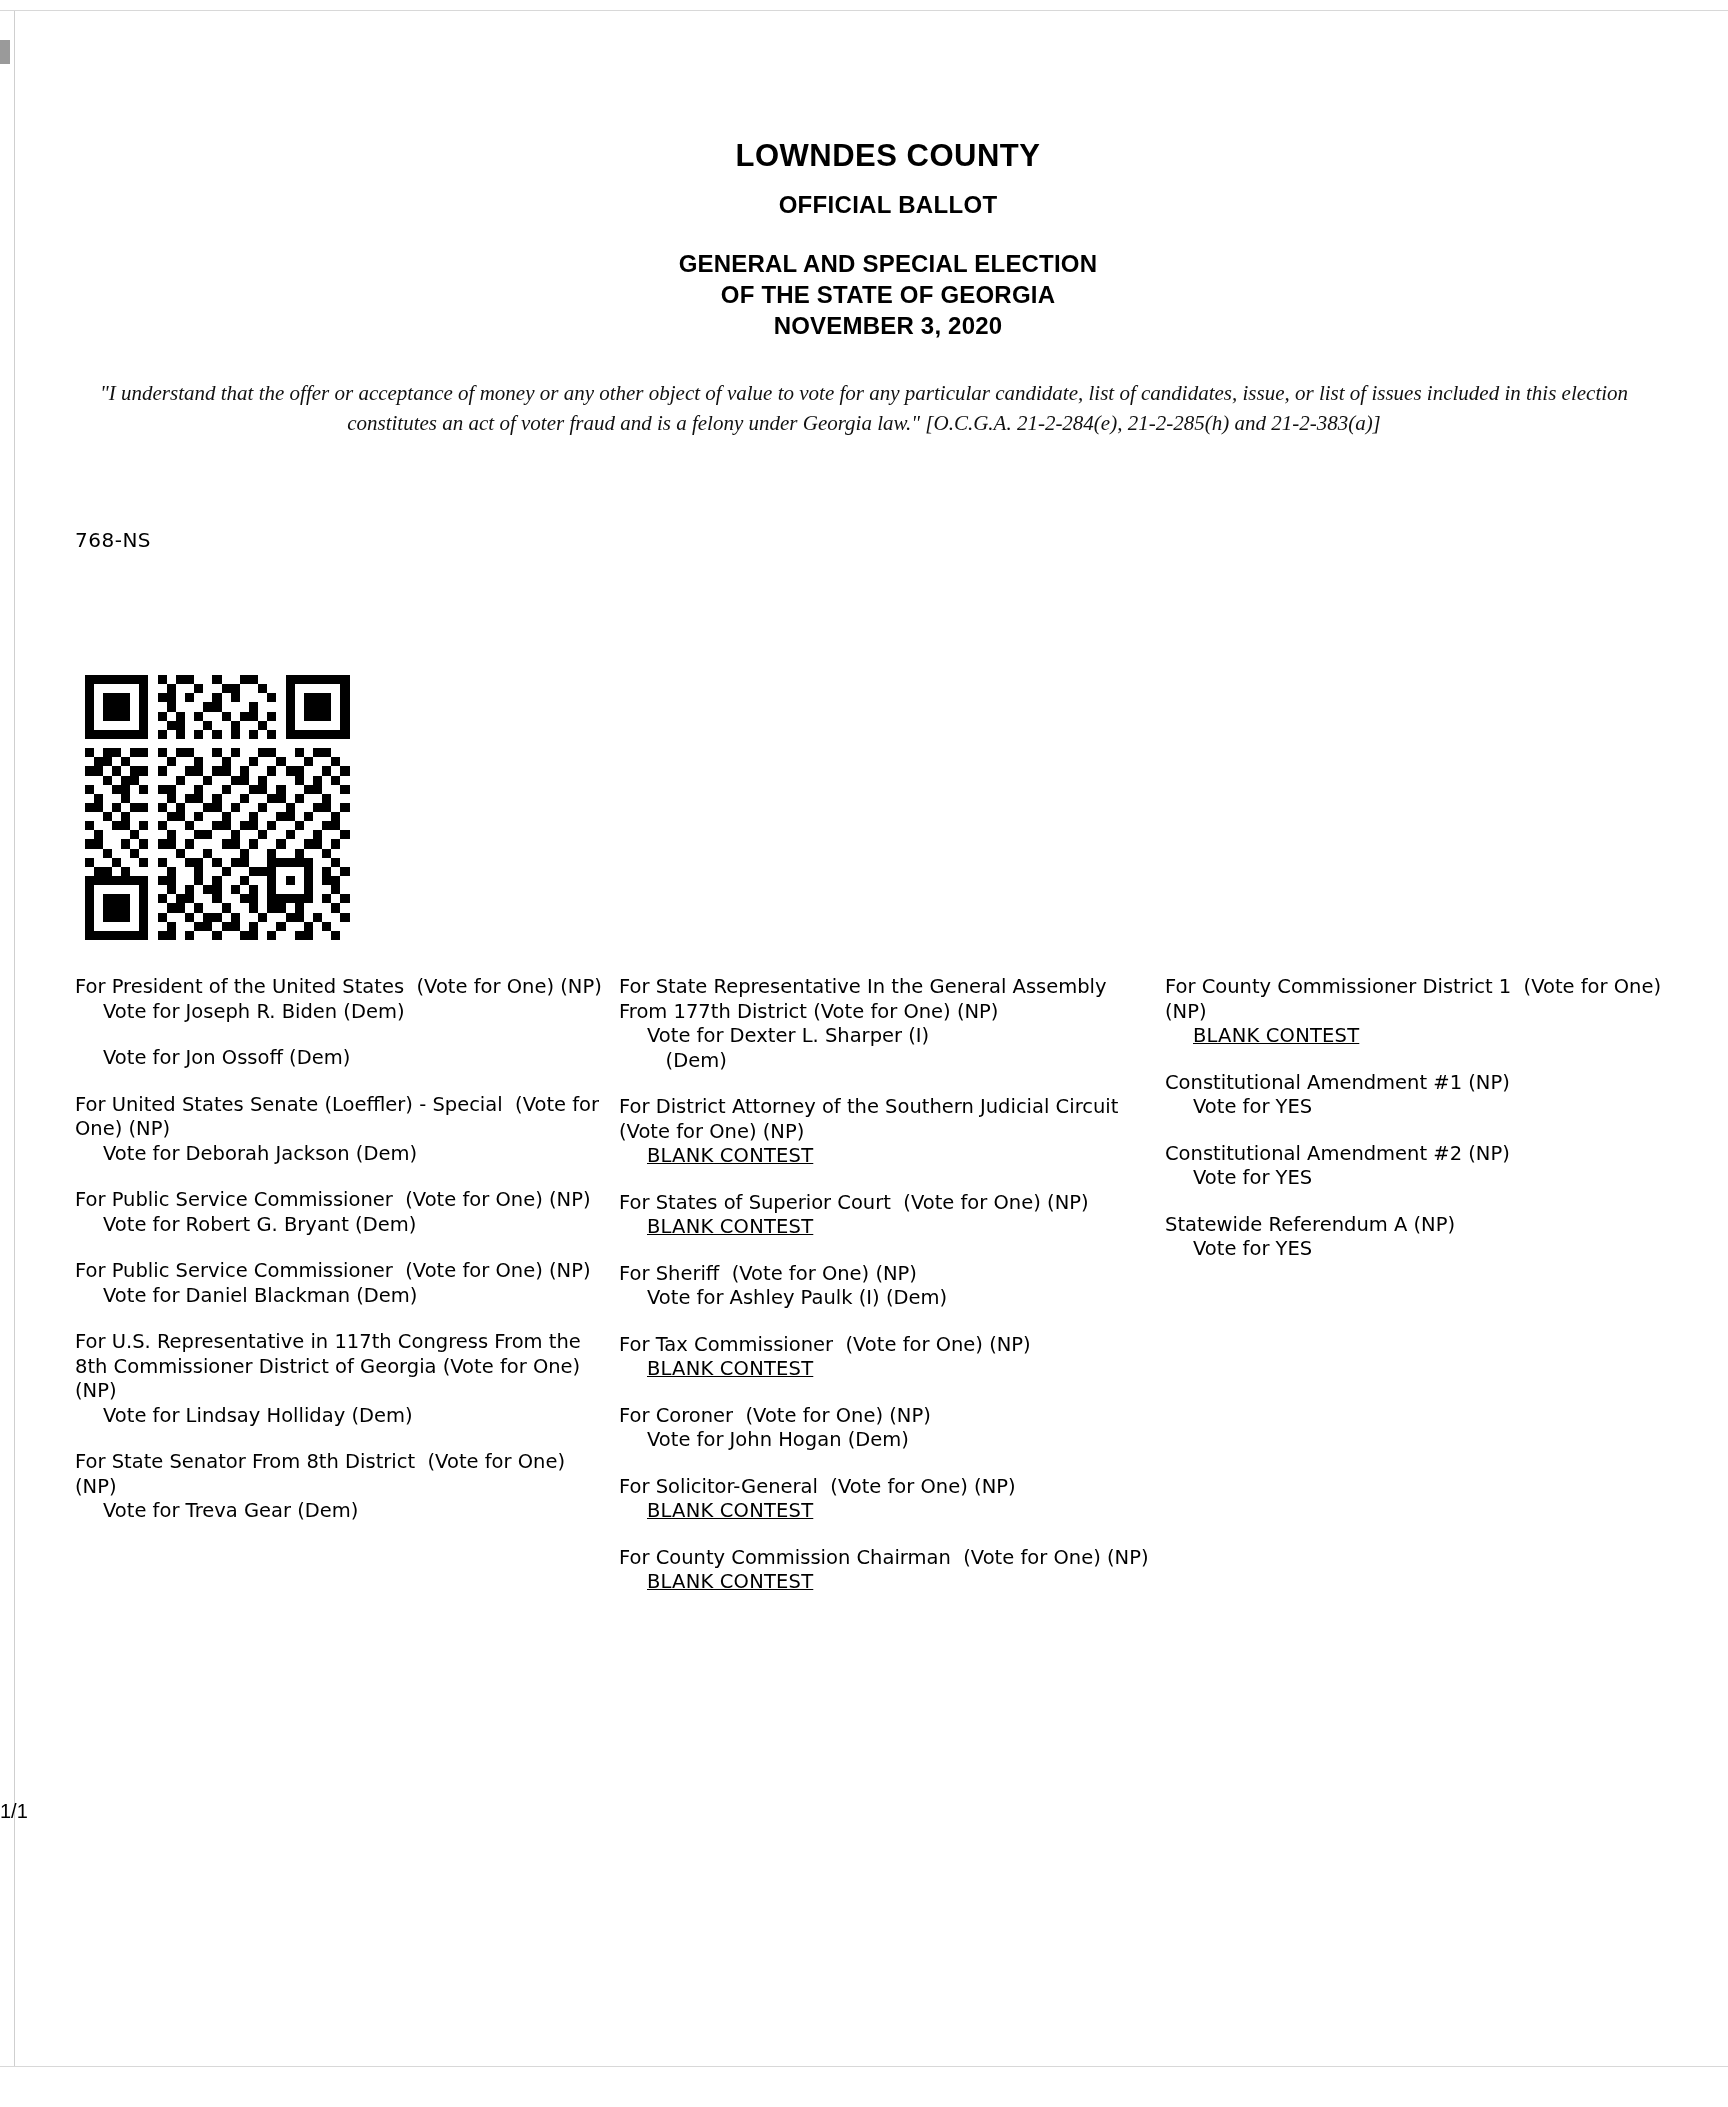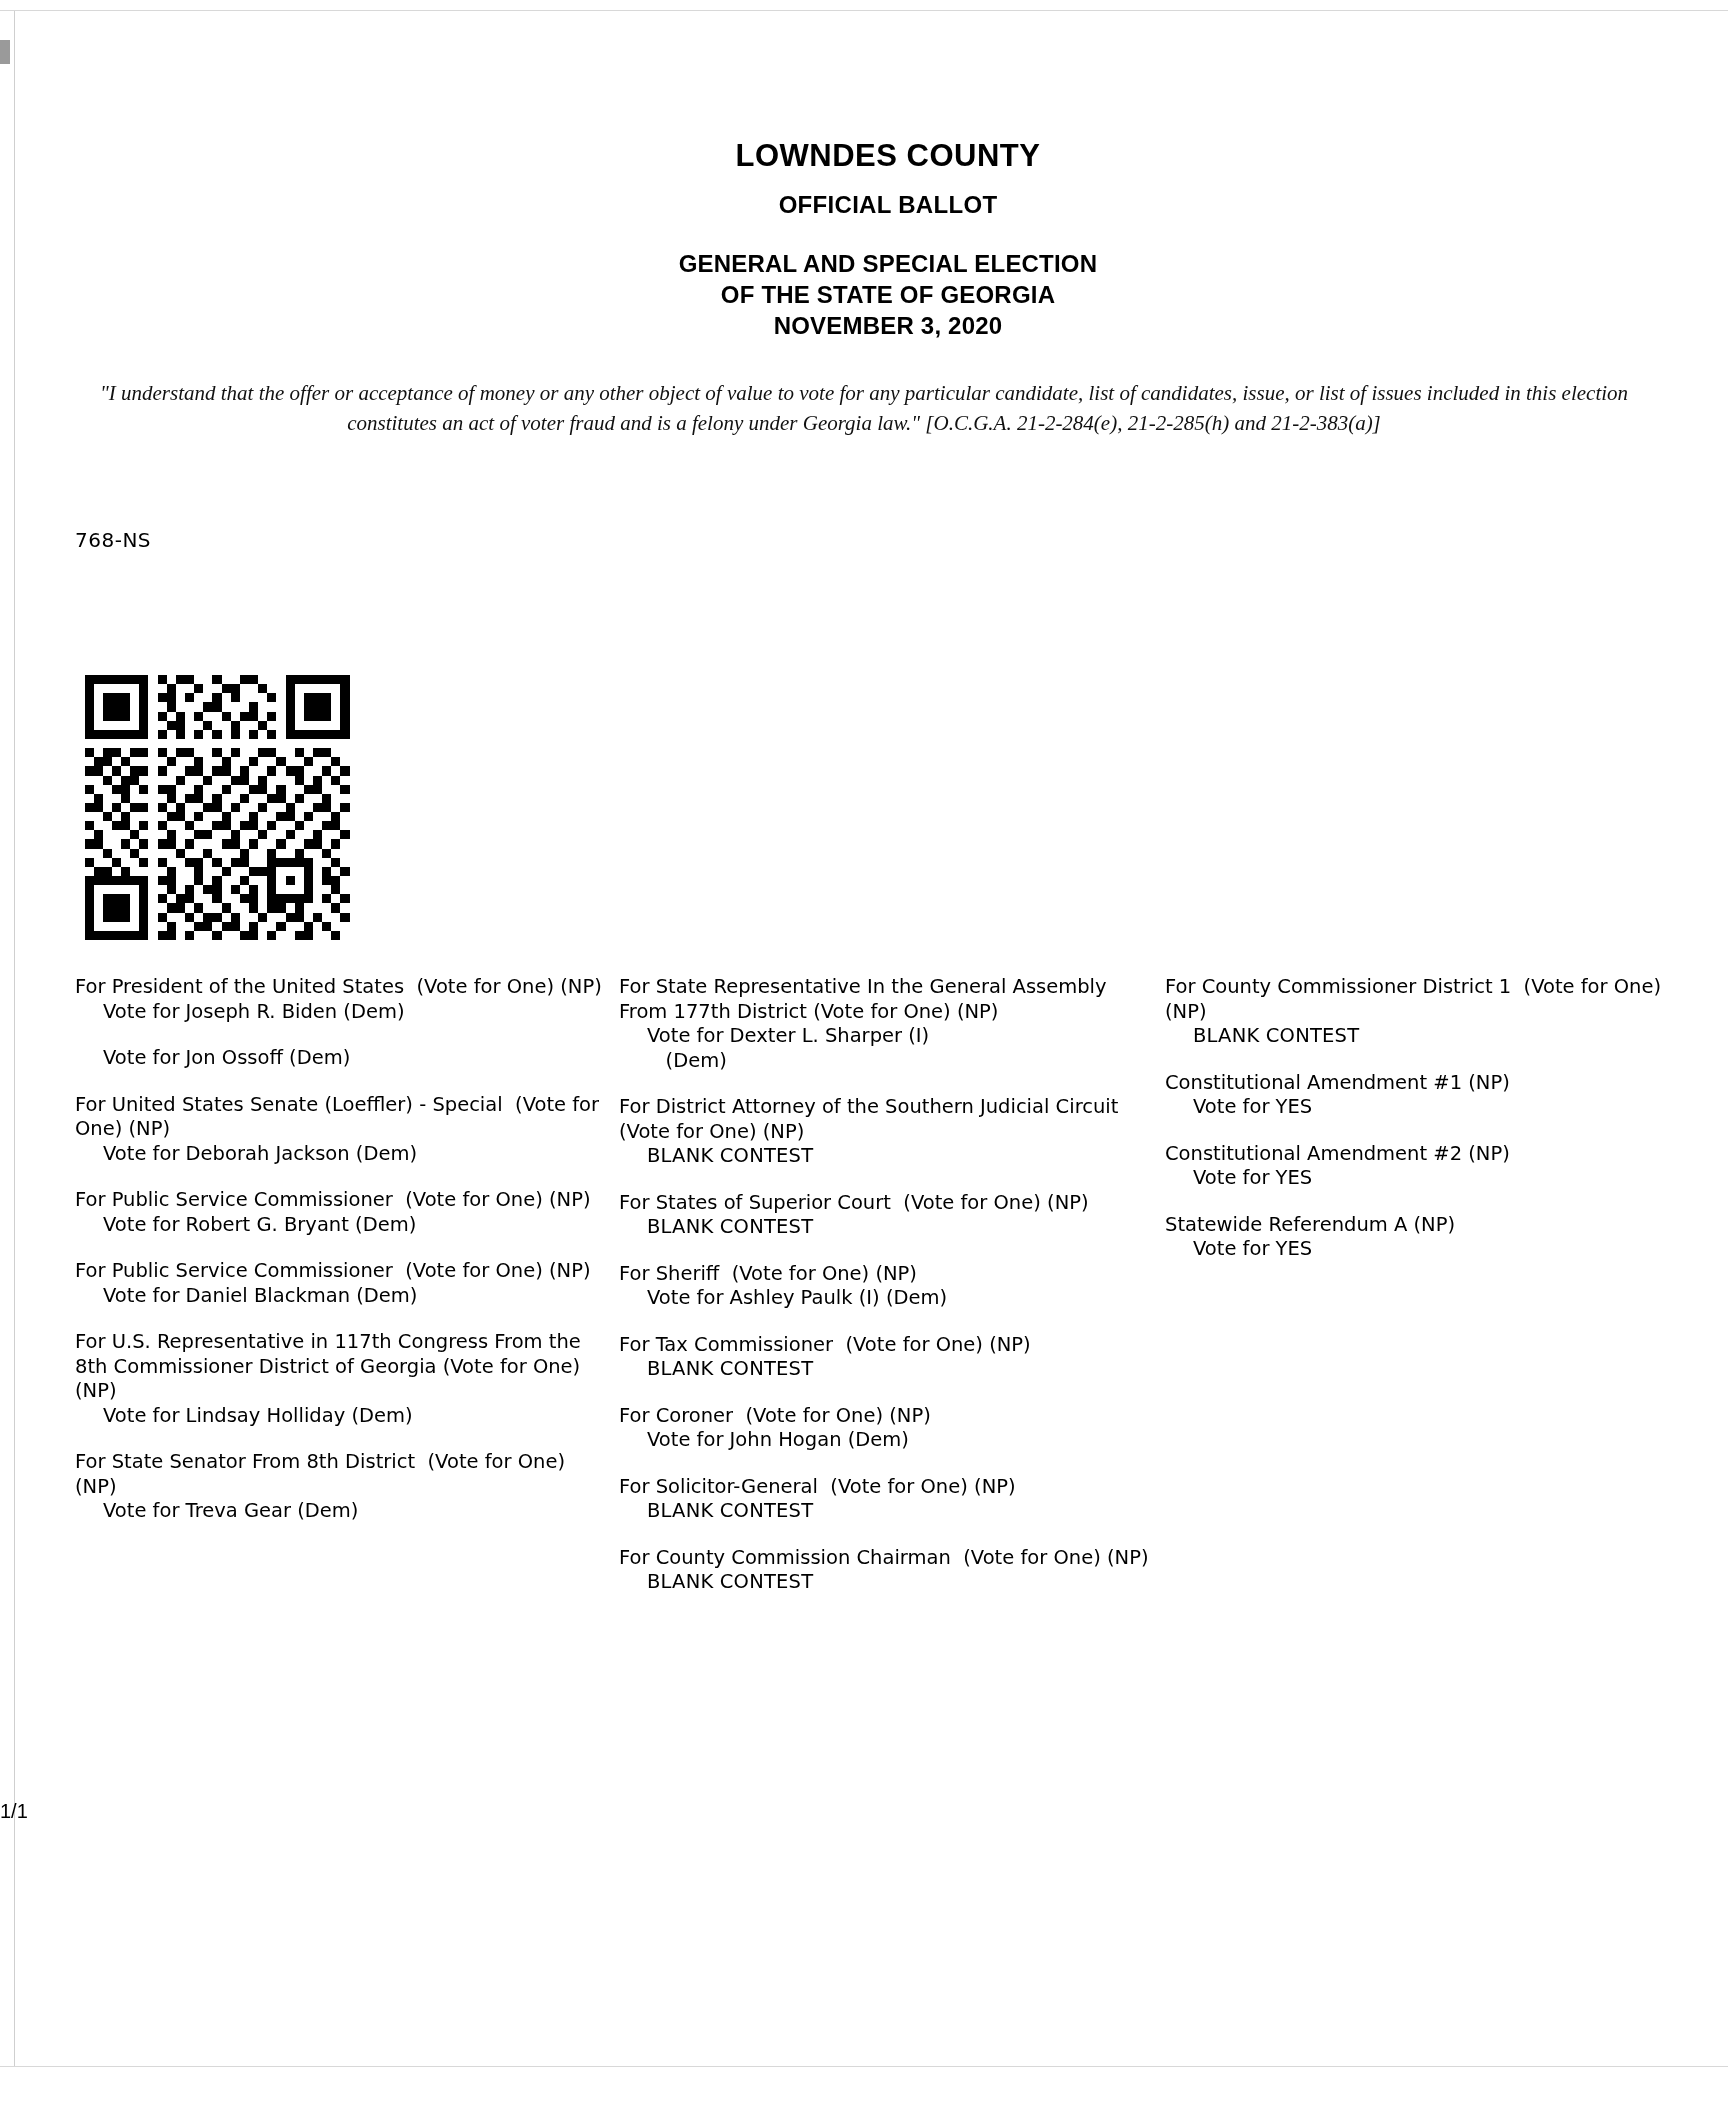--- a/index.html
+++ b/index.html
@@ -149,20 +149,21 @@
   .contest-title {
     white-space: pre-wrap;
   }
   .choice {
     padding-left: 28px;
     white-space: pre-wrap;
   }
   .choice-blank {
     padding-left: 28px;
     letter-spacing: 0.2px;
+    text-decoration: underline;
   }
 
   .page-num {
     position: absolute;
     left: 0;
     top: 1800px;
     width: 1728px;
     text-align: left;
     font-family: "Liberation Sans", sans-serif;
     font-size: 20px;

